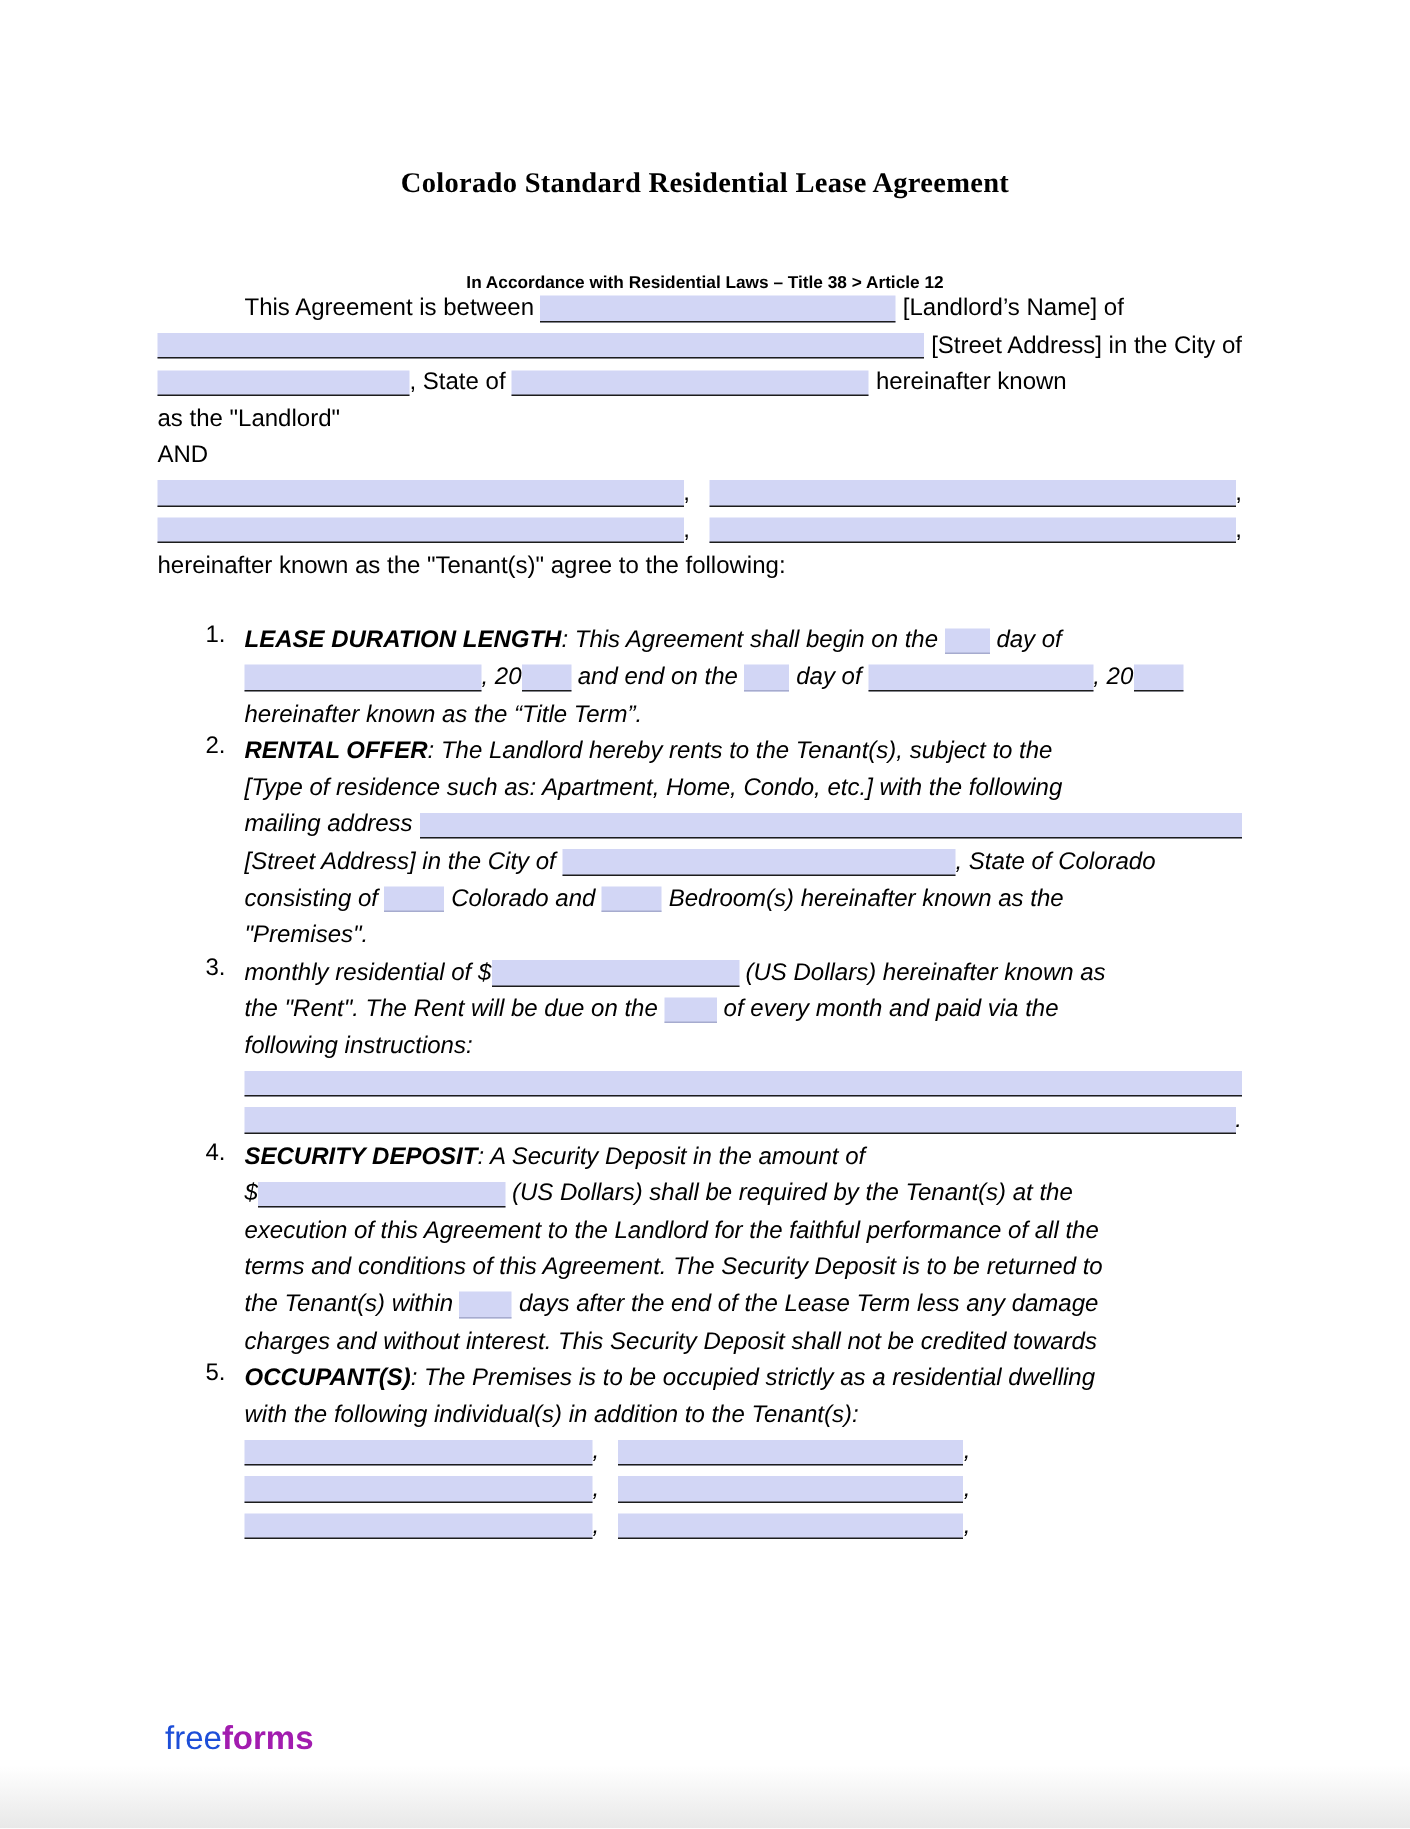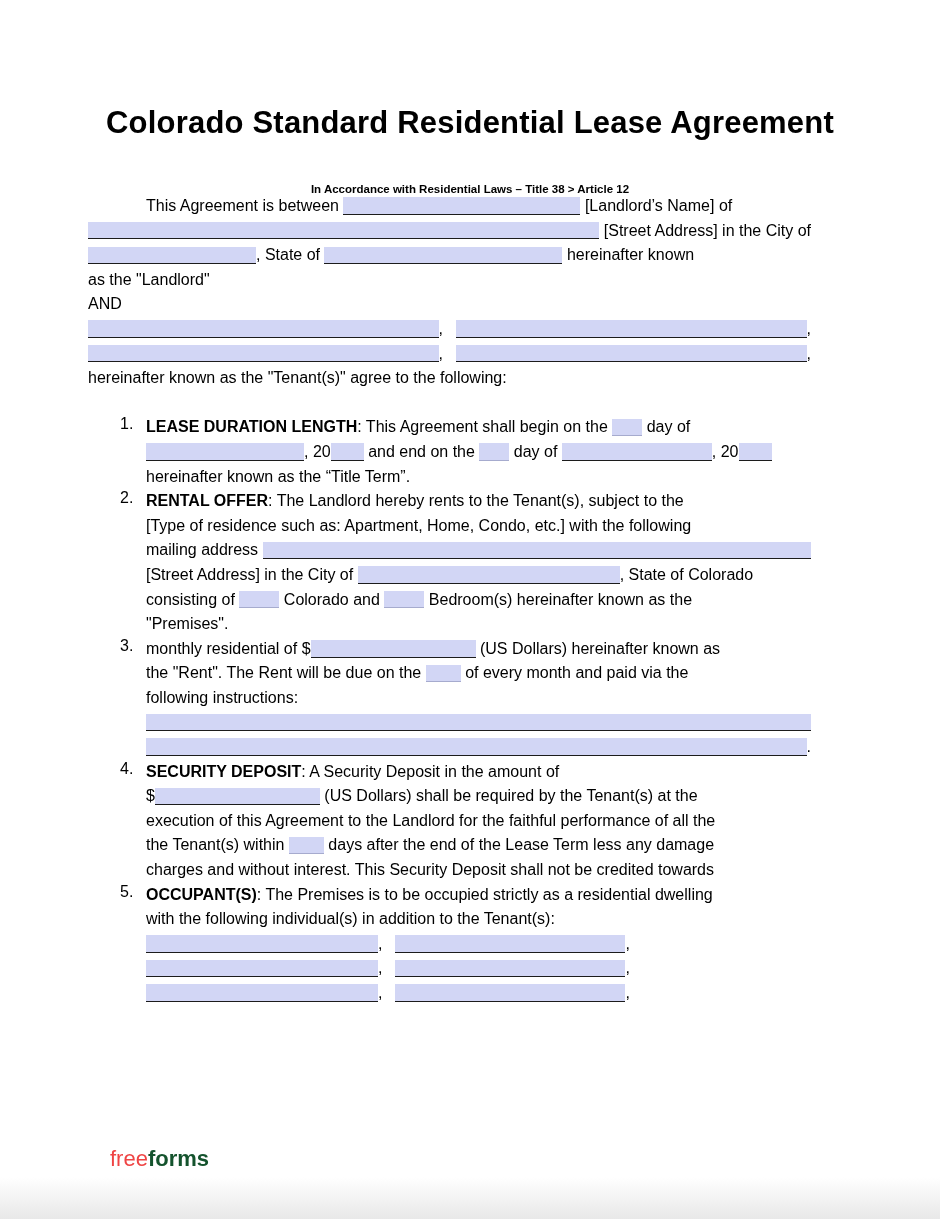--- a/index.html
+++ b/index.html
@@ -2,40 +2,40 @@
 <html><head>
 <meta charset="utf-8">
 <style>
   html,body { margin:0; padding:0; background:#ffffff; }
   .page {
     position:relative; width:940px; height:1219px; background:#ffffff;
     font-family:"Liberation Sans", sans-serif; font-size:16px; color:#000;
     overflow:hidden;
   }
   .titleblock { padding-top:109px; text-align:center; }
-  .title { font-size:31px; font-weight:bold; line-height:27px; letter-spacing:0.2px; }
+  .title { font-size:19px; font-weight:bold; line-height:27px; letter-spacing:0.2px;font-family:Liberation Serif, serif; }
   .subtitle { font-size:11.5px; font-weight:bold; line-height:15px;margin-top:46px; }
-  .content { position:absolute; left:88px; top:194px; width:723px; }
+  .content { position:absolute; left:105px; top:194px; width:723px; }
   .line { display:flex; height:24.6px; line-height:24.6px; align-items:flex-start; }
   .t { white-space:pre; }
   .b { font-weight:bold; }
   .blank {
     background:#d2d6f5; border-bottom:1.6px solid #1c1c1c;
     height:16.5px; margin-top:3.4px; flex-shrink:0;
   }
   .blank.fx { flex-grow:1; }
   .blank.lt { border-bottom-color:#a6abce; }
   .csp { margin-right:13px; }
   .gapline { height:24.6px; }
   .item { display:flex; }
   .num { width:26px; margin-left:32px; flex-shrink:0; white-space:pre; }
-  .ibody { flex:1; min-width:0; }
+  .ibody { flex:1; min-width:0;font-style:italic; }
   .logo { position:absolute; left:110px; top:1146px; font-size:22px; line-height:26px; }
-  .logo .free { color:#ef4444;margin-top:13px; }
-  .logo .forms { color:#14532d; font-weight:bold; }
+  .logo .free { color:#1d4ed8;margin-top:13px; }
+  .logo .forms { color:#a21caf; font-weight:bold; }
   .fade { position:absolute; left:0; right:0; bottom:0; height:42px;
           background:linear-gradient(#ffffff, #e8e8e8); }
 </style>
 </head>
 <body>
 
 <div class="page">
 
   <div class="titleblock">
     <div class="title">Colorado Standard Residential Lease Agreement</div>
@@ -176,20 +176,23 @@
         </div>
         <div class="line">
           <span class="t">$</span>
           <span class="blank" style="width:165px"></span>
           <span class="t"> (US Dollars) shall be required by the Tenant(s) at the</span>
         </div>
         <div class="line">
           <span class="t">execution of this Agreement to the Landlord for the faithful performance of all the</span>
         </div>
         <div class="line">
+          <span class="t">terms and conditions of this Agreement. The Security Deposit is to be returned to</span>
+        </div>
+        <div class="line">
           <span class="t">the Tenant(s) within </span>
           <span class="blank lt" style="width:35px"></span>
           <span class="t"> days after the end of the Lease Term less any damage</span>
         </div>
         <div class="line">
           <span class="t">charges and without interest. This Security Deposit shall not be credited towards</span>
         </div>
       </div>
     </div>
 

